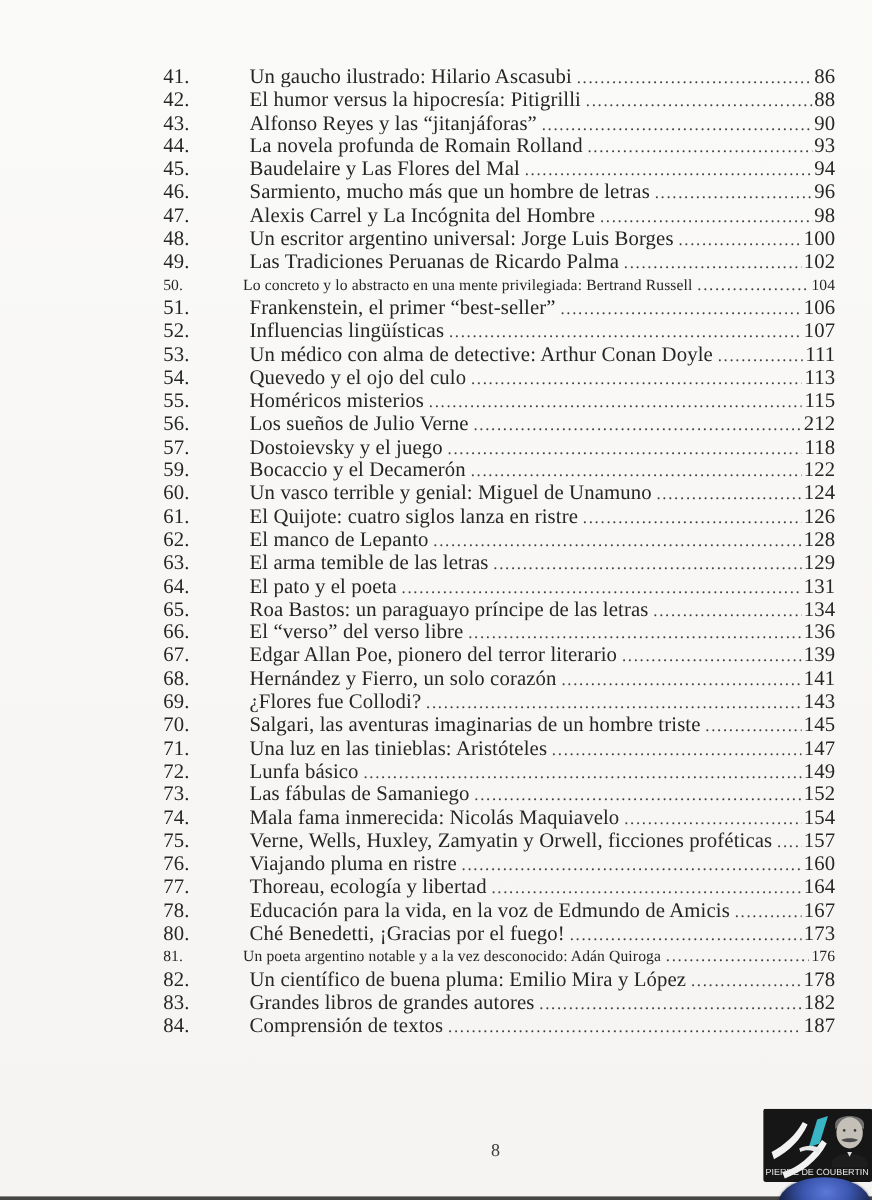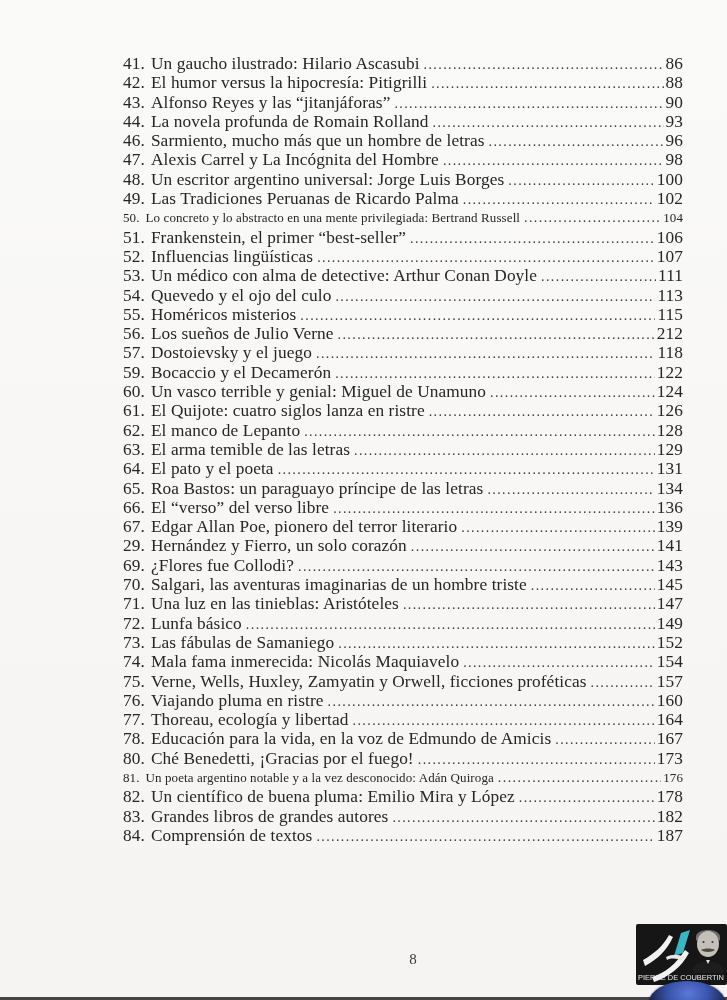--- a/index.html
+++ b/index.html
@@ -8,37 +8,37 @@
     position: relative;
     overflow: hidden;
     background: linear-gradient(180deg, #fafaf8 0%, #f7f6f4 60%, #f5f4f2 100%);
     font-family: "Liberation Serif", "DejaVu Serif", serif;
     color: #262626;
   }
   .paper { position: absolute; inset: 0; }
 
   .toc {
     position: absolute;
-    left: 123px; top: 54px;
+    left: 136px; top: 54px;
     width: 560px;
     text-align: center;
   }
   .toc-row {
     display: flex;
     align-items: baseline;
     height: 19.3px;
     line-height: 19.3px;
     font-size: 17.3px;
     white-space: nowrap;
     overflow: hidden;
     letter-spacing: 0.1px;
   }
   .toc-row.small { font-size: 13px; }
   .toc-num { flex: 0 0 auto; margin-right: 6px; }
-  .toc-title { flex: 0 1 auto; overflow: hidden; }
+  .toc-title { flex: 0 1 auto; overflow: hidden; margin-left: 44px; }
   .leader {
     flex: 1 1 0;
     overflow: hidden;
     margin: 0 2px 0 4px;
     min-width: 12px;
     color: #3d3d3d;
   }
   .leader::after {
     content: "................................................................................................................................................................................................................";
     font-size: 14px;
@@ -105,20 +105,26 @@
         <span class="toc-page">90</span>
       </div>
 
       <div class="toc-row">
         <span class="toc-num">44.</span>
         <span class="toc-title">La novela profunda de Romain Rolland</span>
         <span class="leader"></span>
         <span class="toc-page">93</span>
       </div>
 
+      <div class="toc-row">
+        <span class="toc-num">45.</span>
+        <span class="toc-title">Baudelaire y Las Flores del Mal</span>
+        <span class="leader"></span>
+        <span class="toc-page">94</span>
+      </div>
 
       <div class="toc-row">
         <span class="toc-num">46.</span>
         <span class="toc-title">Sarmiento, mucho más que un hombre de letras</span>
         <span class="leader"></span>
         <span class="toc-page">96</span>
       </div>
 
       <div class="toc-row">
         <span class="toc-num">47.</span>
@@ -255,21 +261,21 @@
       </div>
 
       <div class="toc-row">
         <span class="toc-num">67.</span>
         <span class="toc-title">Edgar Allan Poe, pionero del terror literario</span>
         <span class="leader"></span>
         <span class="toc-page">139</span>
       </div>
 
       <div class="toc-row">
-        <span class="toc-num">29.</span>
+        <span class="toc-num">68.</span>
         <span class="toc-title">Hernández y Fierro, un solo corazón</span>
         <span class="leader"></span>
         <span class="toc-page">141</span>
       </div>
 
       <div class="toc-row">
         <span class="toc-num">69.</span>
         <span class="toc-title">¿Flores fue Collodi?</span>
         <span class="leader"></span>
         <span class="toc-page">143</span>

